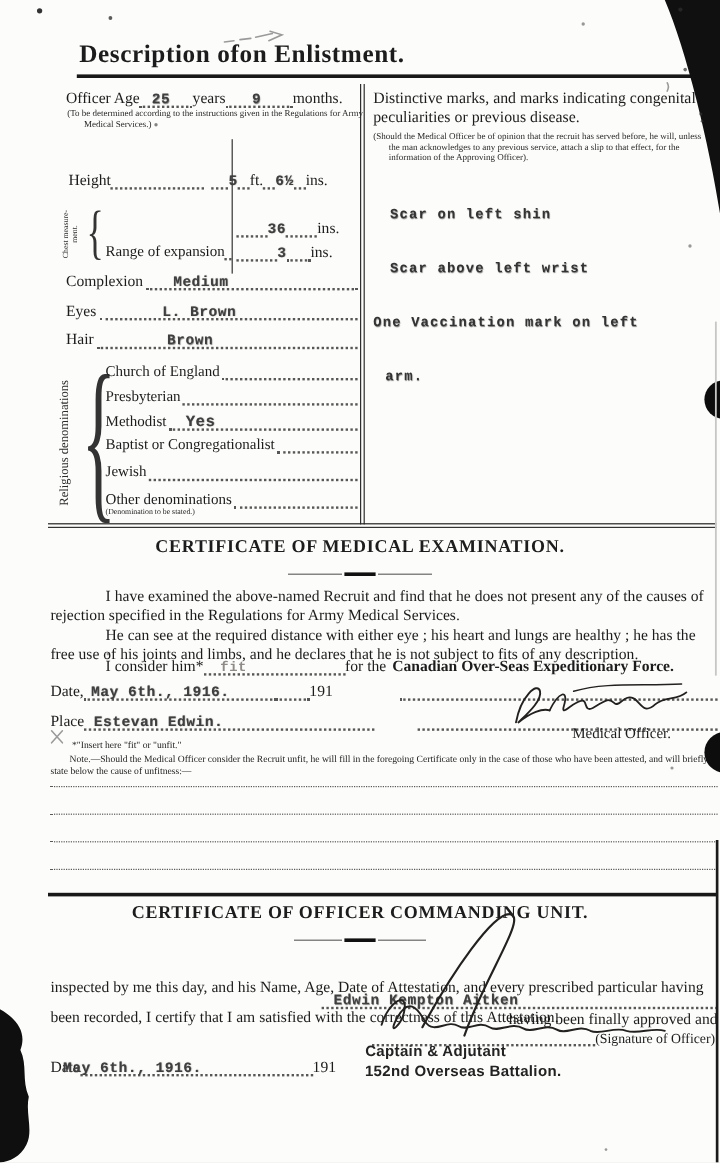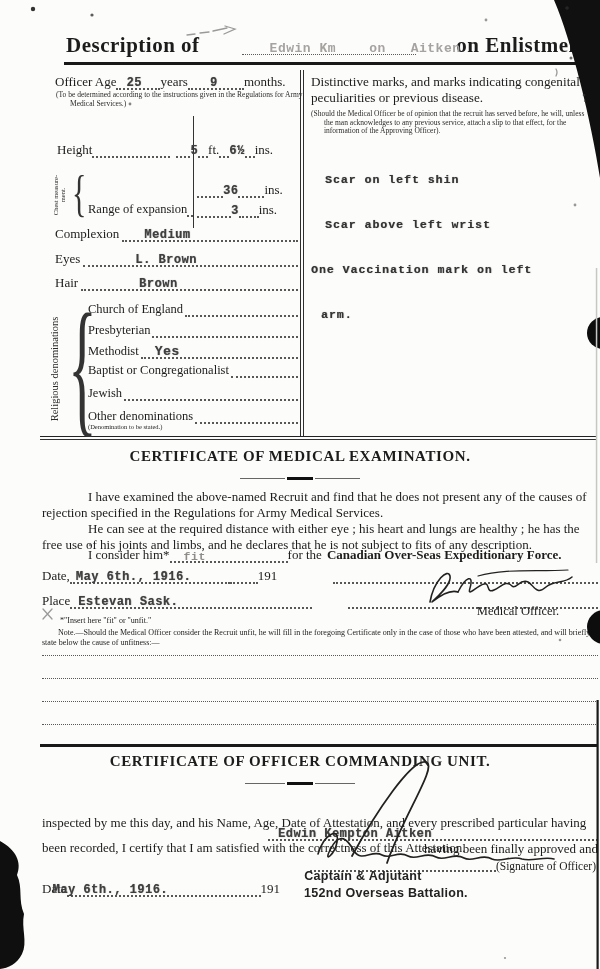--- a/index.html
+++ b/index.html
@@ -13,21 +13,21 @@
          color:#3f3f3f;letter-spacing:.5px;white-space:pre;
          text-shadow:.4px .4px .8px rgba(40,40,40,.6);}
   .typed-faint{color:#a5a2a0;text-shadow:none;filter:blur(.3px);}
   .row{display:flex;align-items:flex-end;}
   .dots{position:relative;border-bottom:2px dotted #575757;height:13px;text-decoration:underline;}
   .dots .typed{position:absolute;bottom:-2px;font-size:12px;}
   .lbl{white-space:nowrap;}
   .tiny{font-size:7.5px;line-height:8.6px;color:#2a2a2a;}
 
   
-  .hdr{left:66px;top:33px;width:528px;display:flex;align-items:flex-end;gap:36px;}
+  .hdr{left:66px;top:33px;width:528px;display:flex;align-items:flex-end;}
   .hdr .big{font-size:21px;font-weight:700;letter-spacing:.5px;white-space:nowrap;}
   .hdr .namefill{flex:1;margin:0 4px 3px 6px;height:15px;position:relative;
                  border-bottom:1.6px dotted #5a5a5a;}
   .hdr .namefill .typed{position:absolute;left:28px;bottom:-2px;font-size:13px;}
   .rule-thick{background:#181818;}
   .rule-double{border-top:1.6px solid #222;border-bottom:1px solid #333;height:2px;}
 
   
   .col-divider{left:300px;top:70px;height:367px;width:2px;
                border-left:1.3px solid #2e2e2e;border-right:1.3px solid #2e2e2e;}
@@ -65,23 +65,20 @@
   .rank{font-weight:700;font-size:12.5px;letter-spacing:.3px;text-align:center;
         font-family:"Liberation Sans","DejaVu Sans",sans-serif;color:#222;}
 </style>
 </head>
 <body>
 
 <div class="page">
 
   <div class="abs hdr">
     <span class="big">Description of</span>
-    <span class="namefill">
-      <span class="typed typed-faint">Edwin Km    on   Aitken</span>
-    </span>
     <span class="big">on Enlistment.</span>
   </div>
   <div class="abs rule-thick" style="left:64px;top:62px;width:533px;height:3px;"></div>
 
   <div class="abs col-divider"></div>
   <div class="abs rule-double" style="left:40px;top:436px;width:557px;"></div>
 
   <div class="abs leftcol">
 
     <div class="row" style="position:absolute;left:0;top:0;width:240px;">
@@ -225,21 +222,21 @@
       <span class="typed" style="left:6px;">May 6th., 1916.</span>
     </span>
     <span class="dots" style="width:28px;"></span>
     <span class="lbl">191</span>
     <span style="width:56px;"></span>
     <span class="dots" style="flex:1;"></span>
   </div>
   <div class="abs row" style="left:42px;top:593px;width:556px;font-size:13px;">
     <span class="lbl">Place</span>
     <span class="dots" style="width:242px;">
-      <span class="typed" style="left:8px;">Estevan Sask.</span>
+      <span class="typed" style="left:8px;">Estevan Edwin.</span>
     </span>
     <span style="width:36px;"></span>
     <span class="dots" style="flex:1;"></span>
   </div>
 
   <svg class="abs sig" style="left:420px;top:564px;z-index:30;" width="160" height="46" viewBox="0 0 160 46">
     <path d="M10,38 C14,16 28,4 30,12 C32,20 18,32 12,38 C22,30 32,26 38,28" stroke-width="1.6"></path>
     <path d="M38,28 C46,12 54,10 50,24 C47,34 56,22 64,20 C70,18 66,30 74,26 C82,22 86,16 92,22 C96,26 100,14 108,18 C114,21 116,32 126,23 C134,16 144,20 152,13" stroke-width="1.5"></path>
     <path d="M58,12 C86,4 116,8 148,6" stroke-width="1.2"></path>
   </svg>

